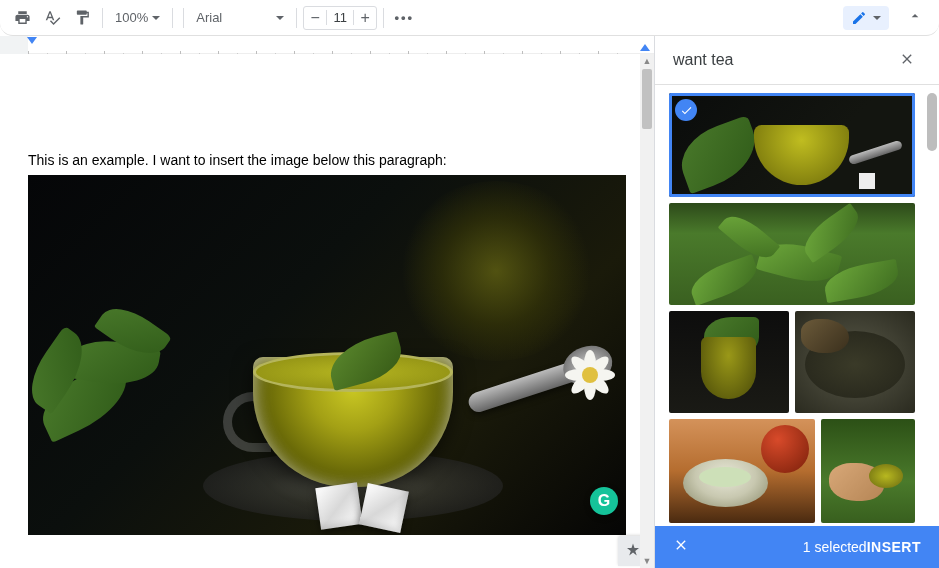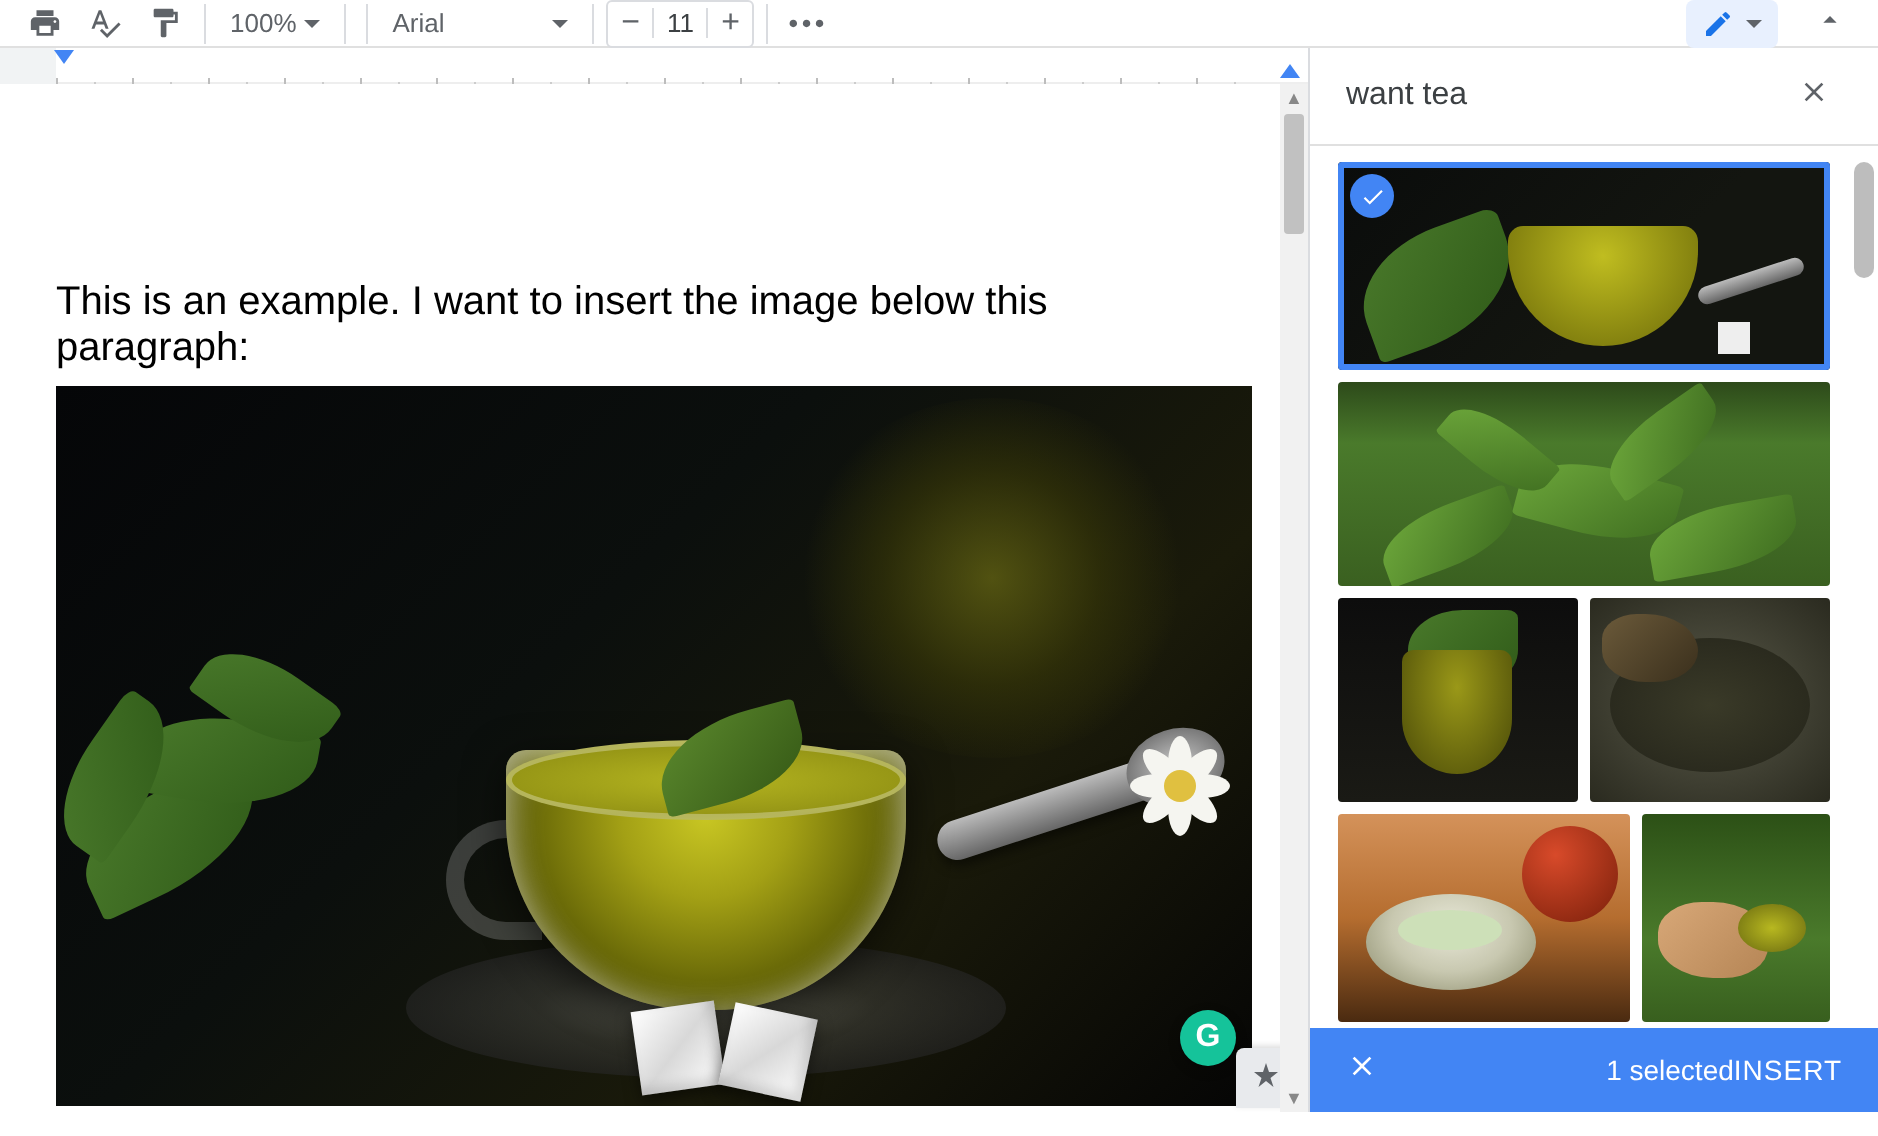--- a/index.html
+++ b/index.html
@@ -8,26 +8,27 @@
       font-size: 13px;
       color: #3c4043;
       background: #fff;
       width: 939px;
       height: 568px;
       overflow: hidden;
       position: relative;
     }
     
     .toolbar {
-      height: 24px;
+      height: 36px;
       display: flex;
       align-items: center;
       padding: 0 8px;
       gap: 2px;
       border-bottom: 1px solid #e0e0e0;
+      border-radius: 13px;
     }
     .tb-btn {
       min-width: 28px;
       height: 28px;
       display: flex;
       align-items: center;
       justify-content: center;
       border-radius: 3px;
       cursor: pointer;
       color: #5f6368;
@@ -48,21 +49,21 @@
     .ruler-tick { font-size:9px; color:#5f6368; width:38px; position:relative; }
     .ruler-tick::before { content:''; position:absolute; left:0; bottom:-2px; width:1px; height:5px; background:#bdbdbd;}
     .ruler-tick::after { content:''; position:absolute; left:19px; bottom:-2px; width:1px; height:3px; background:#ccc;}
     .ruler-tick span{ position:absolute; left:-3px; top:2px;}
     .ruler-marker-left { position:absolute; left:27px; top:1px; width:0; height:0; border-left:5px solid transparent; border-right:5px solid transparent; border-top:7px solid #4285f4;}
     .ruler-marker-right { position:absolute; right:4px; top:8px; width:0; height:0; border-left:5px solid transparent; border-right:5px solid transparent; border-bottom:7px solid #4285f4;}
     
     .main { display:flex; height:calc(100% - 36px);}
     .doc-pane { width:654px; position:relative; background:#f8f9fa; display:flex; flex-direction:column;}
     .doc-page { flex:1; background:#fff; margin:0; overflow:hidden; position:relative; padding:0 28px; }
-    .doc-para { font-family:Arial; font-size:20px; color:#000; margin-top:98px; }
+    .doc-para { font-family:Arial; font-size:14px; color:#000; margin-top:98px; }
     .doc-image { margin-top:7px; width:100%; height:360px; position:relative; overflow:hidden; background:linear-gradient(135deg,#050608 0%,#0b0f0d 40%,#1a1a0a 70%,#050505 100%);}
     
     .tea-mint-left { position:absolute; left:-20px; bottom:90px; width:220px; height:180px;}
     .mint-leaf { position:absolute; background:linear-gradient(135deg,#4a7a2b,#2f5a18); border-radius:60% 10% 70% 5%;}
     .tea-saucer { position:absolute; left:175px; bottom:14px; width:300px; height:70px; border-radius:50%; background:radial-gradient(ellipse at center,rgba(255,255,255,0.25) 0%,rgba(80,80,80,0.4) 40%,rgba(20,20,20,0.8) 100%);}
     .tea-cup { position:absolute; left:205px; bottom:48px; width:240px; height:165px;}
     .cup-body { position:absolute; left:20px; bottom:0; width:200px; height:130px; border-radius:10px 10px 95px 95px; background:radial-gradient(ellipse at 50% 25%,#c9c723 0%,#a3a015 30%,#6b6b08 60%,#3a3a05 100%); box-shadow:inset 0 0 15px rgba(255,255,255,0.4), inset 0 8px 20px rgba(255,255,255,0.3), 0 5px 20px rgba(0,0,0,0.6);}
     .cup-rim { position:absolute; left:20px; top:30px; width:200px; height:40px; border-radius:50%; border:3px solid rgba(255,255,255,0.3); background:radial-gradient(ellipse,#b5b520 0%,#8a8a12 100%);}
     .cup-handle { position:absolute; left:-10px; bottom:35px; width:48px; height:60px; border:9px solid rgba(200,200,200,0.25); border-right:none; border-radius:40px 0 0 40px;}
     .cup-leaf { position:absolute; left:95px; top:18px; width:75px; height:42px; background:linear-gradient(140deg,#5c8a2e,#355815); border-radius:70% 5% 60% 5%; transform:rotate(-15deg);}
@@ -108,21 +109,21 @@
     .thumb5 .bowl { position:absolute; left:14px; bottom:16px; width:85px; height:48px; border-radius:50%; background:radial-gradient(ellipse at 50% 35%,#e8e8d8 0%,#c8c8b0 50%,#888868 100%);}
     .thumb5 .bowl::after { content:''; position:absolute; left:16px; top:8px; width:52px; height:20px; border-radius:50%; background:#cde0b8;}
     .thumb5 .pot { position:absolute; right:6px; top:6px; width:48px; height:48px; border-radius:50%; background:radial-gradient(circle at 35% 30%,#d84a2a,#7a1f0a);}
     .thumb6 { width:94px; height:104px; background:linear-gradient(180deg,#2c5016,#4a7a2b 60%,#385f1e);}
     .thumb6 .hand { position:absolute; left:8px; bottom:22px; width:55px; height:38px; background:linear-gradient(135deg,#d8a878,#b58555); border-radius:40% 50% 40% 50%;}
     .thumb6 .small-cup { position:absolute; right:12px; bottom:35px; width:34px; height:24px; border-radius:50%; background:radial-gradient(ellipse,#b8b820,#6a6a10);}
     
     .sp-footer { height:42px; background:#4285f4; color:#fff; display:flex; align-items:center; padding:0 18px; font-size:14px;}
     .sp-foot-close { cursor:pointer; font-size:16px; margin-right:24px;}
     .sp-foot-count { font-weight:500; flex:1;text-align:right;}
-    .sp-foot-insert { font-weight:400; letter-spacing:0.5px; cursor:pointer;}
+    .sp-foot-insert { font-weight:700; letter-spacing:0.5px; cursor:pointer;}
   </style>
 </head>
 <body>
 
 <div class="toolbar">
   <div class="tb-btn">
     <svg width="17" height="17" viewBox="0 0 24 24" fill="#5f6368">
         <path d="M19 8H5c-1.66 0-3 1.34-3 3v6h4v4h12v-4h4v-6c0-1.66-1.34-3-3-3zm-3 11H8v-5h8v5zm3-7c-.55 0-1-.45-1-1s.45-1 1-1 1 .45 1 1-.45 1-1 1zM18 3H6v4h12V3z"></path>
       </svg>
   </div>

